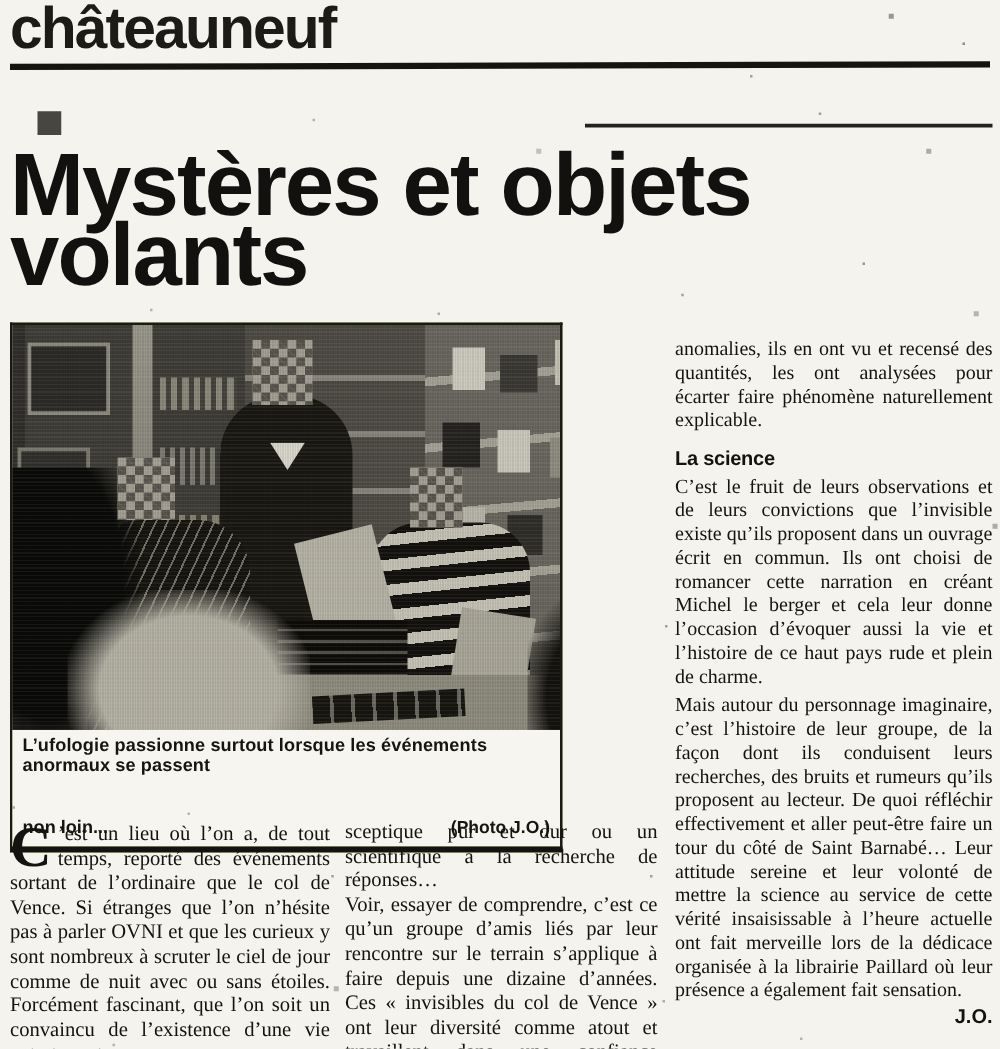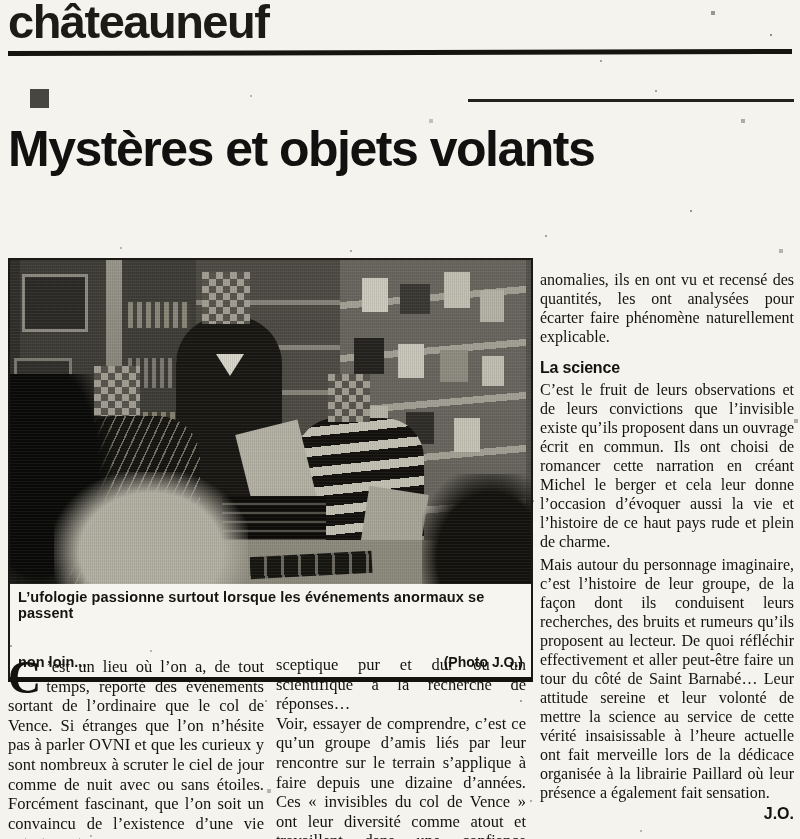--- a/index.html
+++ b/index.html
@@ -33,27 +33,27 @@
     font-size:33px; font-weight:400; letter-spacing:0.5px; color:#1e1d19;
   }
   .kicker-rule {
     position:absolute; left:468px; top:99px; width:326px; height:3px;
     background:#23221e;
   }
 
   
   .headline {
     position:absolute; left:8px; top:121px;
-    font-size:50px; line-height:56px; font-weight:bold;
+    font-size:71px; line-height:56px; font-weight:bold;
     letter-spacing:-1.5px; color:#121110;
   }
 
   
   .photo-box {
-    position:absolute; left:8px; top:258px; width:525px;
+    position:absolute; left:8px; top:258px; width:442px;
     border:2px solid #1a1915; border-bottom:5px solid #14130f;
     background:#bef264;
   }
   .photo { position:relative; width:100%; height:324px; background:#54524b; overflow:hidden; }
   .photo > div { position:absolute; }
   .photo::after {
     content:""; position:absolute; inset:0;
     background-image:
       repeating-linear-gradient(0deg, rgba(255,255,255,.055) 0 1px, transparent 1px 3px),
       repeating-linear-gradient(90deg, rgba(0,0,0,.07) 0 1px, transparent 1px 2px);

